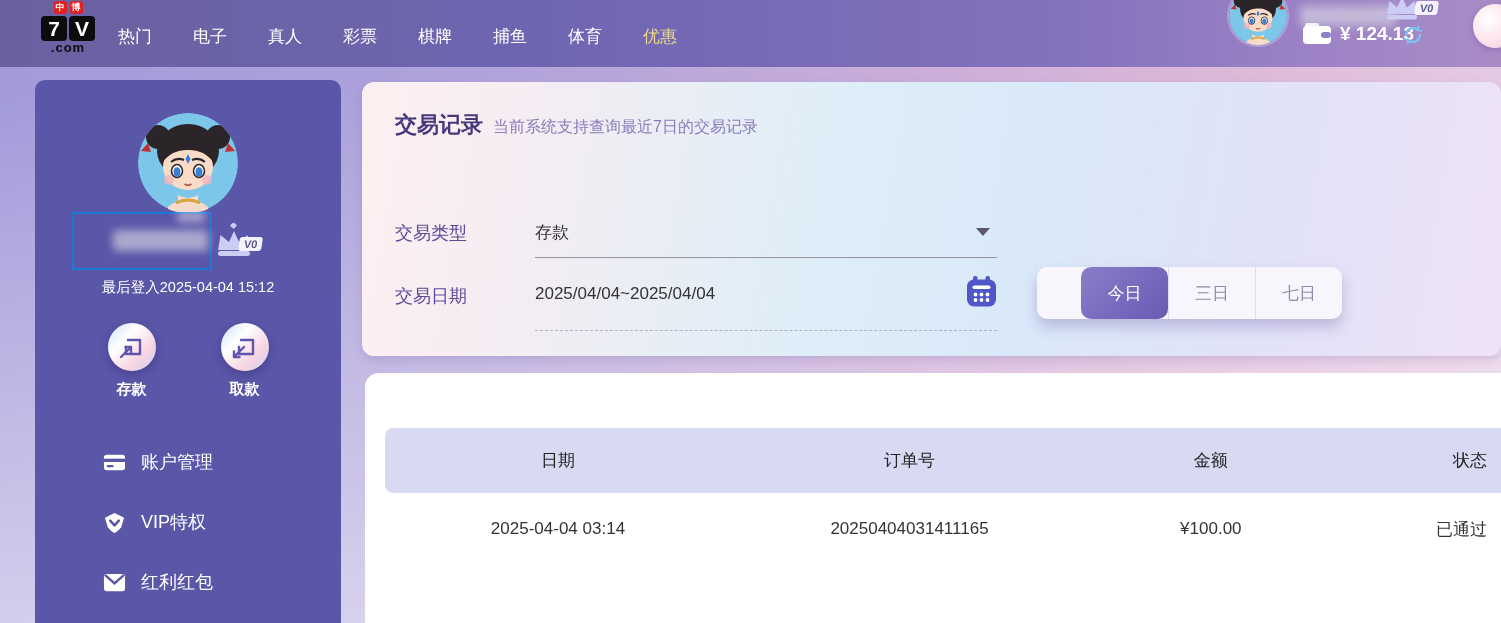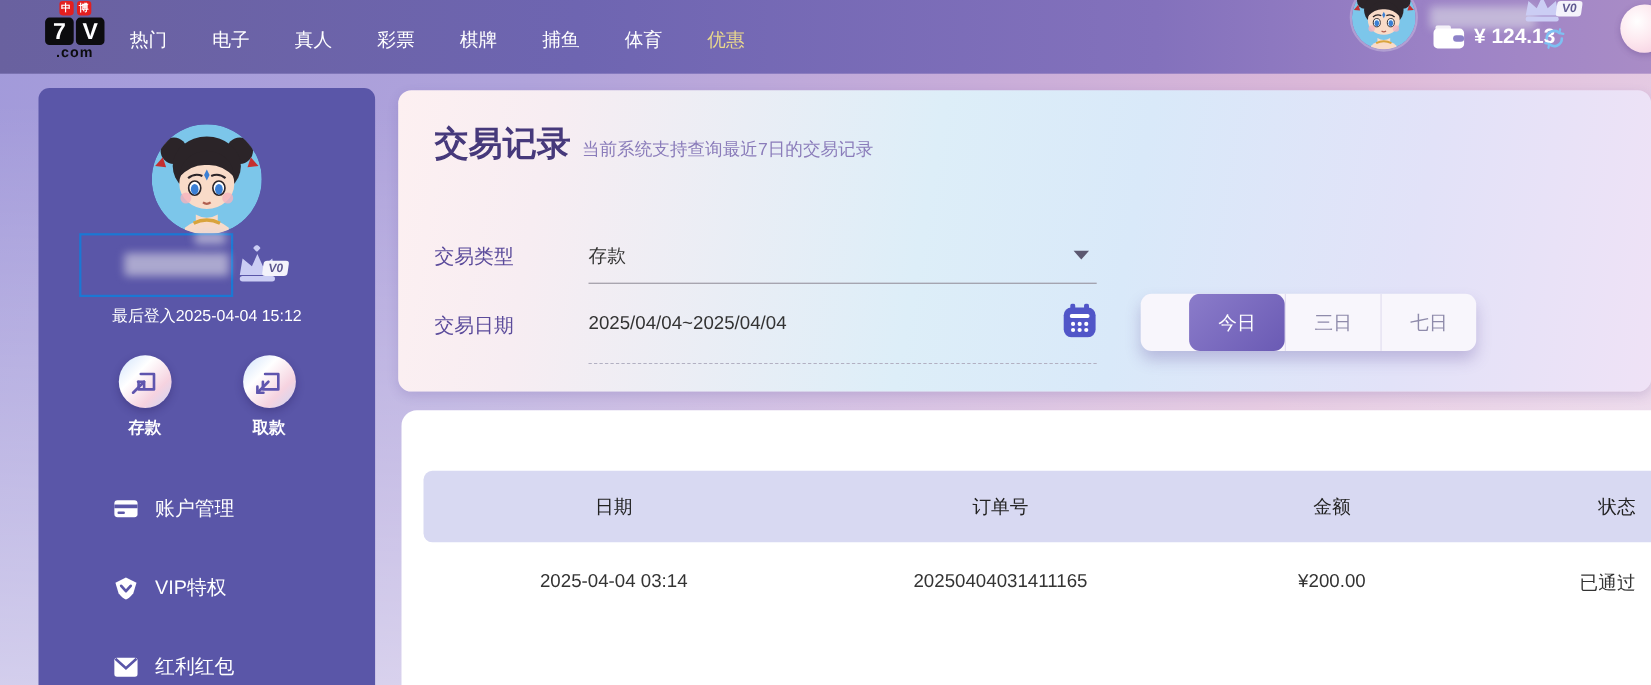--- a/index.html
+++ b/index.html
@@ -61,33 +61,33 @@
   .last-login{ position:absolute; left:0; top:198px; width:100%; text-align:center;
     color:#ffffff; font-size:14.5px;}
   .sidebar-actions{ position:absolute; left:0; top:243px; width:100%; display:flex; justify-content:center; gap:33px;}
   .action{ width:80px; display:flex; flex-direction:column; align-items:center; cursor:pointer;}
   .action-circle{ width:48px; height:48px; border-radius:50%;
     background:linear-gradient(135deg,#cfe2fb 0%,#ffffff 35%,#f6d3e0 70%,#c9d6f5 100%);
     display:flex; align-items:center; justify-content:center;
     box-shadow:0 3px 8px rgba(30,20,80,.3);}
   .action-circle svg{ width:27px; height:27px;}
   .action-label{ margin-top:9px; color:#fff; font-size:15px; font-weight:bold;}
-  .sidebar-menu{ position:absolute; left:68px; top:367px; display:flex; flex-direction:column; gap:42px;}
+  .sidebar-menu{ position:absolute; left:68px; top:367px; display:flex; flex-direction:column; gap:30px;}
   .menu-item{ display:flex; align-items:center; gap:15px; height:30px; cursor:pointer;}
   .menu-icon{ width:23px; height:23px; display:inline-flex;}
   .menu-icon svg{ width:100%; height:100%;}
   .menu-label{ color:#fff; font-size:18px;}
 
   
   .filter-panel{ position:absolute; left:362px; top:82px; width:1139px; height:274px;
     border-radius:12px; z-index:2;
     background:linear-gradient(100deg,#fdf0f1 0%,#f7edf2 12%,#ddeef8 42%,#d9e9f9 58%,#e2e2f8 80%,#efe2f6 100%);
     box-shadow:0 4px 10px rgba(90,70,150,.18);}
   .panel-title-row{ position:absolute; left:33px; top:28px; display:flex; align-items:baseline; gap:10px;}
-  .panel-title{ color:#46397b; font-size:31px; font-weight:bold;}
+  .panel-title{ color:#46397b; font-size:22px; font-weight:bold;}
   .panel-subtitle{ color:#8a7cba; font-size:16px;}
   .form-label{ position:absolute; left:33px; color:#5b4b9b; font-size:18px;}
   .form-value{ position:absolute; left:173px; color:#333; font-size:17px;}
   .type-label{ top:139px;} .type-value{ top:139px; width:440px; cursor:pointer;}
   .caret-down{ position:absolute; left:614px; top:146px; width:0; height:0; cursor:pointer;
     border-left:7px solid transparent; border-right:7px solid transparent; border-top:8px solid #5c5870;}
   .underline-solid{ position:absolute; left:173px; top:175px; width:462px; height:1px; background:#97939f;}
   .date-label{ top:202px;} .date-value{ top:202px; width:400px; cursor:text;}
   .calendar-icon{ position:absolute; left:604px; top:194px; width:31px; height:31px; cursor:pointer;}
   .underline-dashed{ position:absolute; left:173px; top:248px; width:462px; height:1px;
@@ -323,17 +323,17 @@
   <div class="table-header">
       <div class="th">日期</div>
       <div class="th">订单号</div>
       <div class="th">金额</div>
       <div class="th">状态</div>
     </div>
   <div class="table-body">
       <div class="trow">
         <div class="td">2025-04-04 03:14</div>
         <div class="td">20250404031411165</div>
-        <div class="td">¥200.00</div>
+        <div class="td">¥100.00</div>
         <div class="td">已通过</div>
       </div>
     </div>
 </section>
 
 </body></html>

